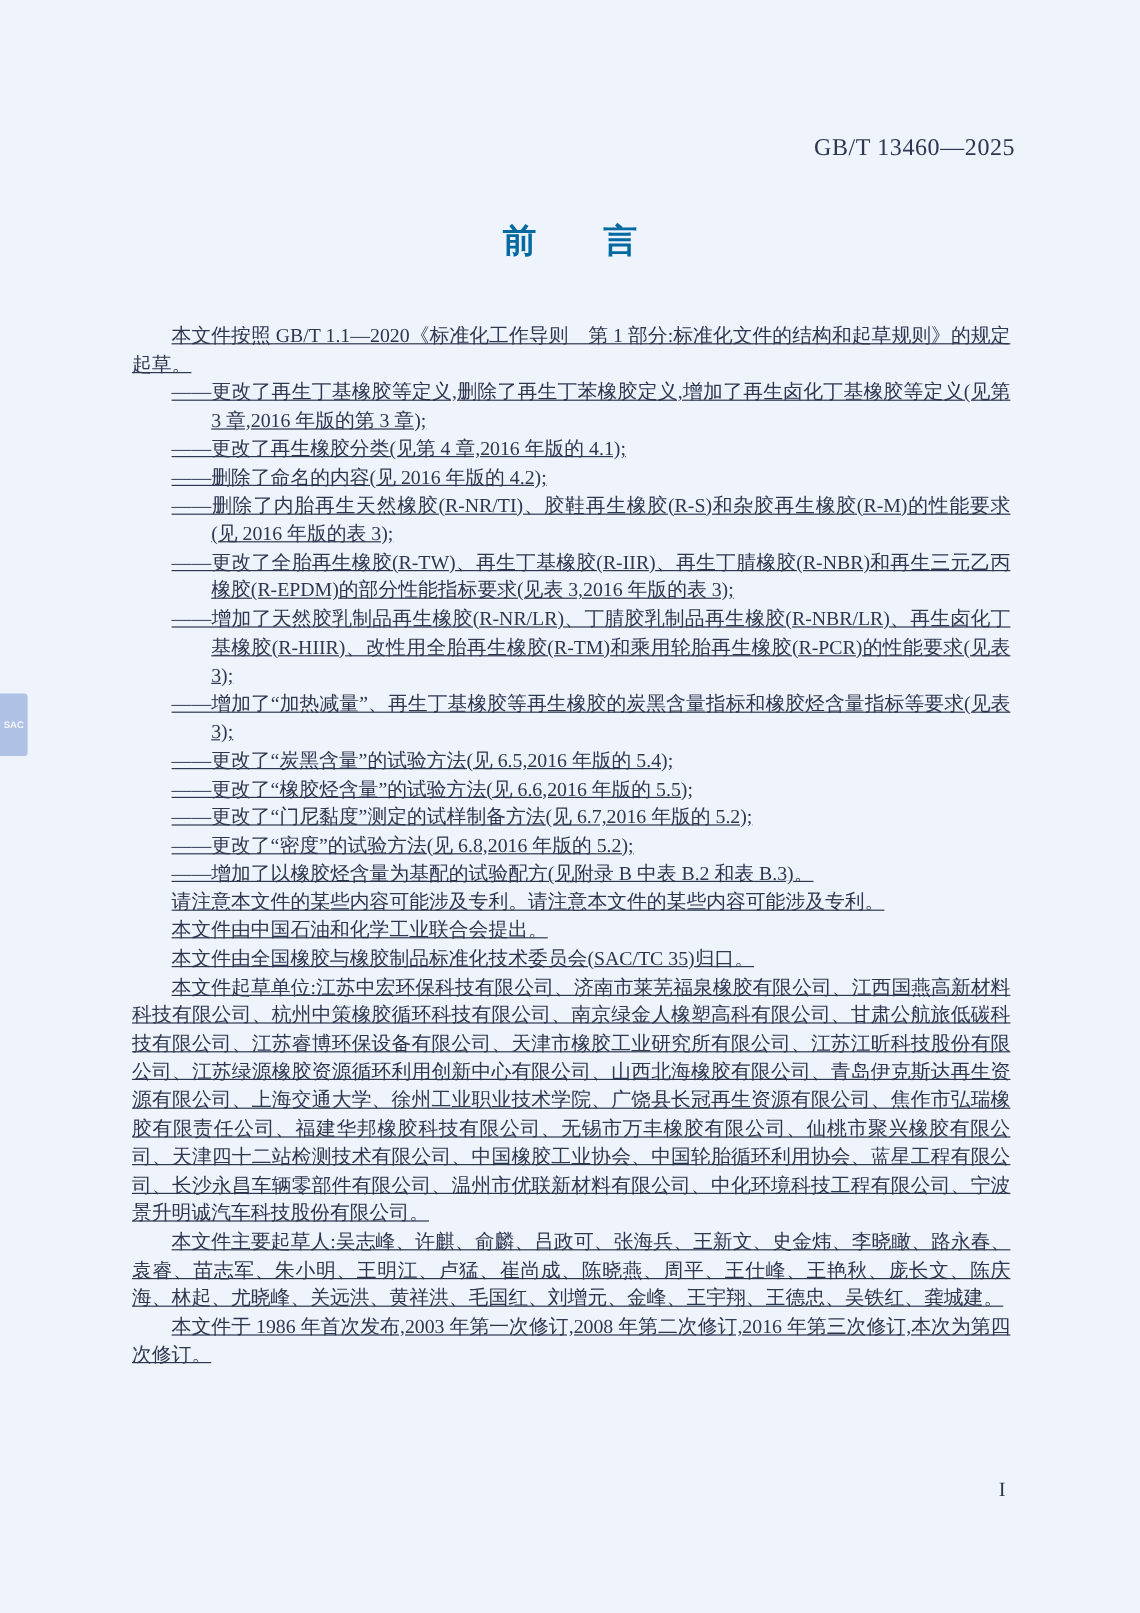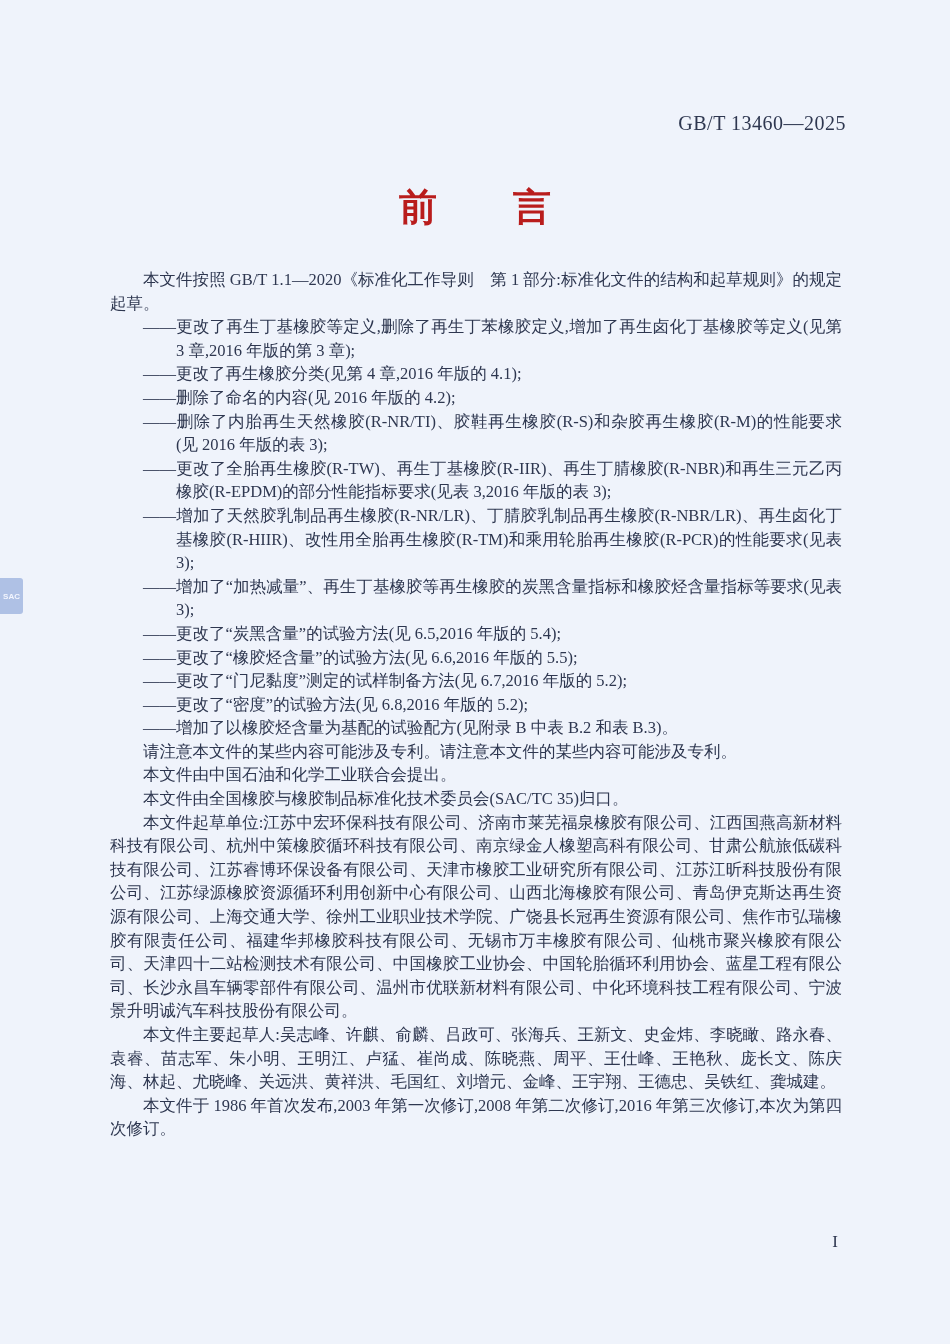--- a/index.html
+++ b/index.html
@@ -21,48 +21,48 @@
     letter-spacing: 0.5px;
     color: #2e3750;
   }
   .fw-title {
     position: absolute;
     top: 182px; left: 0;
     width: 100%;
     text-align: center;
     font-family: Liberation Mono, monospace;
     font-weight: bold;
-    font-size: 38px;
-    color: #b91c1c;
+    font-size: 28px;
+    color: #0369a1;
   }
   .body-text {
     position: absolute;
     top: 268px; left: 110px;
     width: 732px;
     font-size: 16.5px;
     line-height: 1.43;
     text-align: justify;
     color: #2e3750;
   }
-  .body-text p { margin: 0; }
+  .body-text p { margin: 0; text-decoration: underline; }
   .para { text-indent: 2em; }
   .dash {
     padding-left: 4em;
     text-indent: -2em;
   }
   .page-number {
     position: absolute;
     bottom: 92px; right: 112px;
     font-size: 17px;
     color: #2e3750;
   }
   .watermark {
     position: absolute;
     left: 0; top: 578px;
-    width: 23px; height: 36px;
+    width: 23px; height: 52px;
     background: #a9bce3;
     opacity: 0.9;
     color: #f4f7ff;
     display: flex;
     align-items: center;
     justify-content: center;
     font-family: "Liberation Sans", "DejaVu Sans", sans-serif;
     font-size: 8px;
     font-weight: bold;
     border-radius: 0 3px 3px 0;

